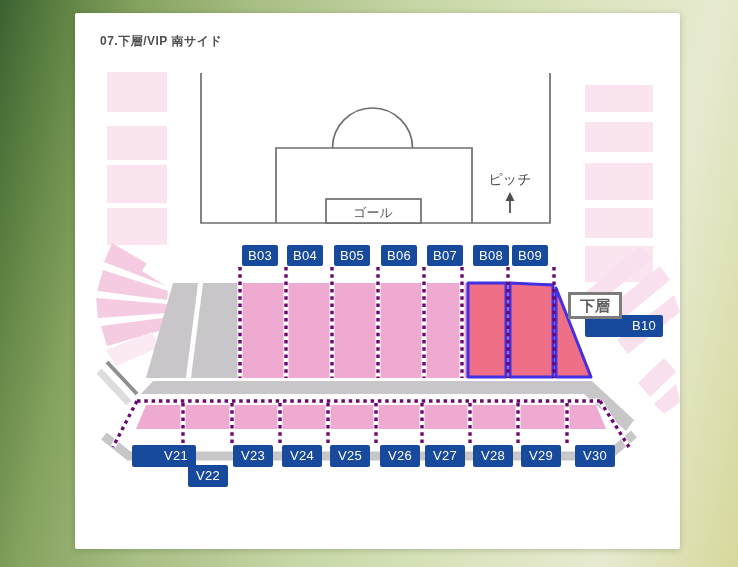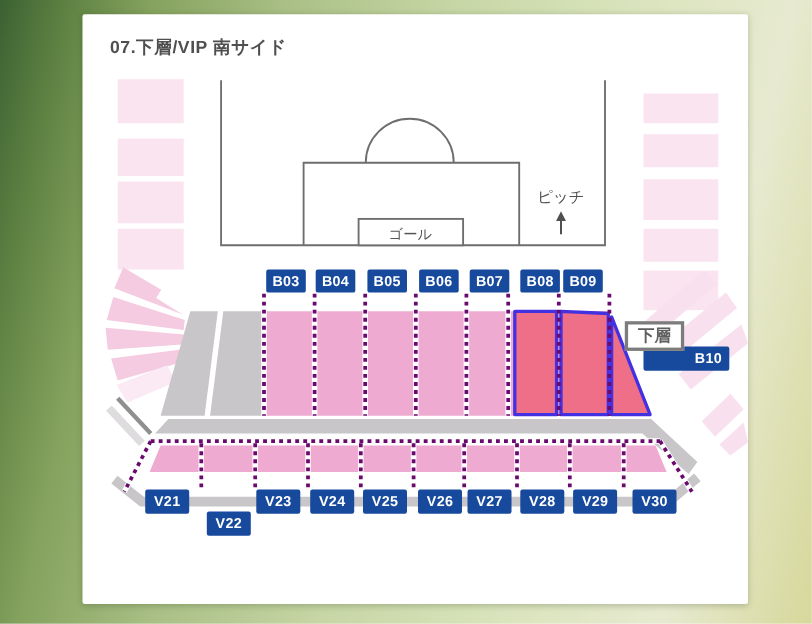--- a/index.html
+++ b/index.html
@@ -8,27 +8,27 @@
     font-family:"Liberation Sans",sans-serif;
     background:linear-gradient(102deg,#3c6132 0%,#5d8142 7%,#85a25e 16%,#a9bf85 30%,#c6d6a5 48%,#d9e3bb 66%,#e7ead0 84%,#d6d89b 100%);
   }
   .card{
     position:absolute;left:75px;top:13px;width:605px;height:536px;
     background:#ffffff;border-radius:2px;
     box-shadow:0 1px 6px rgba(40,60,20,.25);
   }
   .title{
     position:absolute;left:25px;top:20px;
-    font-size:16px;font-weight:bold;color:#4f4f4f;letter-spacing:.5px;white-space:nowrap;
+    font-size:12px;font-weight:bold;color:#4f4f4f;letter-spacing:.5px;white-space:nowrap;
   }
   .map{position:absolute;left:0;top:0;}
   .sec-label{
     position:absolute;width:36px;height:21px;
     background:#17499d;color:#ffffff;
-    font-size:13px;font-weight:bold;line-height:21px;text-align:center;
+    font-size:13px;font-weight:normal;line-height:21px;text-align:center;
     border-radius:2px;letter-spacing:.3px;
   }
   .v-label{width:40px;height:22px;line-height:22px;}
   .b10-label{width:38px;height:22px;line-height:22px;}
   .tier-badge{
     position:absolute;background:#ffffff;border:3px solid #7c7c7c;
     color:#5f5f5f;font-weight:bold;text-align:center;
   }
   .badge-lower{left:493px;top:239px;width:48px;height:21px;font-size:15px;line-height:21px;margin-top:40px;}
   .badge-vip{left:491px;top:466px;width:47px;height:23px;font-size:17px;line-height:23px;border-width:4px;border-color:#636363;color:#6e6e6e;}
@@ -169,21 +169,21 @@
 
   <div class="sec-label" style="left:167px;top:232px;">B03</div>
   <div class="sec-label" style="left:212px;top:232px;">B04</div>
   <div class="sec-label" style="left:259px;top:232px;">B05</div>
   <div class="sec-label" style="left:306px;top:232px;">B06</div>
   <div class="sec-label" style="left:352px;top:232px;">B07</div>
   <div class="sec-label" style="left:398px;top:232px;">B08</div>
   <div class="sec-label" style="left:437px;top:232px;">B09</div>
   <div class="sec-label b10-label" style="left:510px;top:302px;padding-left:40px;">B10</div>
 
-  <div class="sec-label v-label" style="left:57px;top:432px;">V21</div>
+  <div class="sec-label v-label" style="left:57px;top:432px;padding-left:24px;">V21</div>
   <div class="sec-label v-label" style="left:113px;top:452px;">V22</div>
   <div class="sec-label v-label" style="left:158px;top:432px;">V23</div>
   <div class="sec-label v-label" style="left:207px;top:432px;">V24</div>
   <div class="sec-label v-label" style="left:255px;top:432px;">V25</div>
   <div class="sec-label v-label" style="left:305px;top:432px;">V26</div>
   <div class="sec-label v-label" style="left:350px;top:432px;">V27</div>
   <div class="sec-label v-label" style="left:398px;top:432px;">V28</div>
   <div class="sec-label v-label" style="left:446px;top:432px;">V29</div>
   <div class="sec-label v-label" style="left:500px;top:432px;">V30</div>
 

